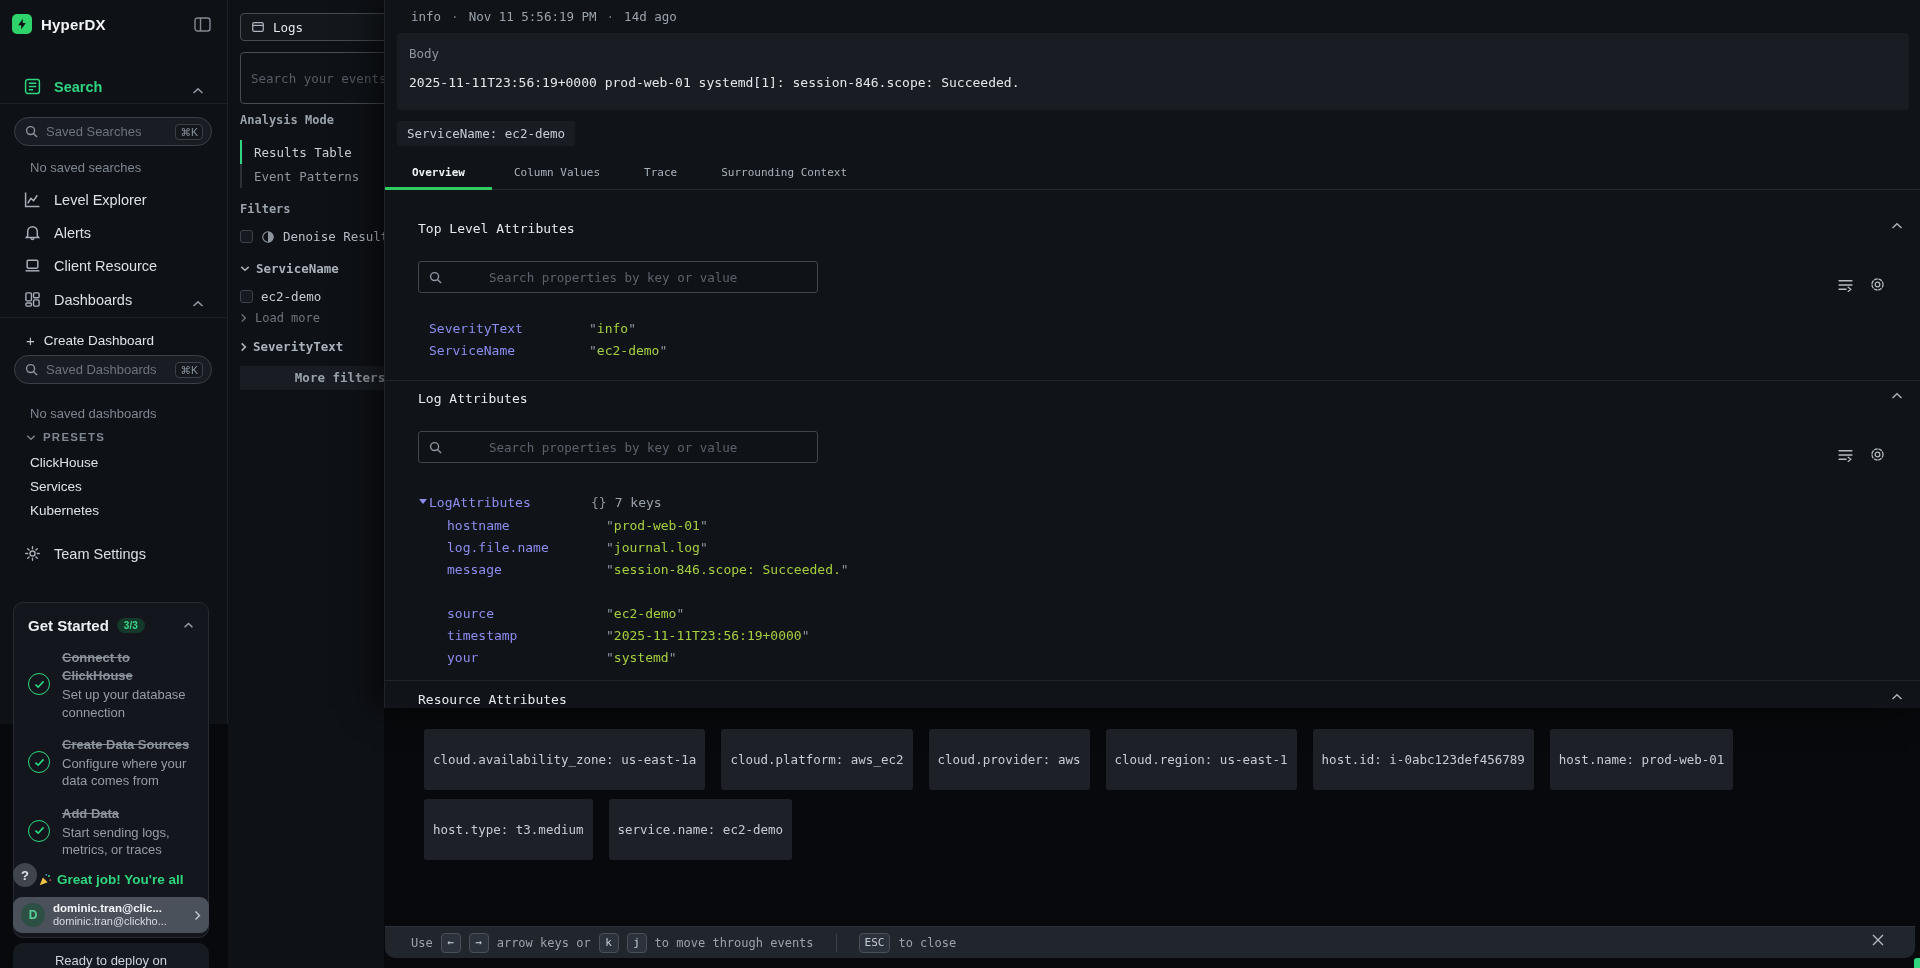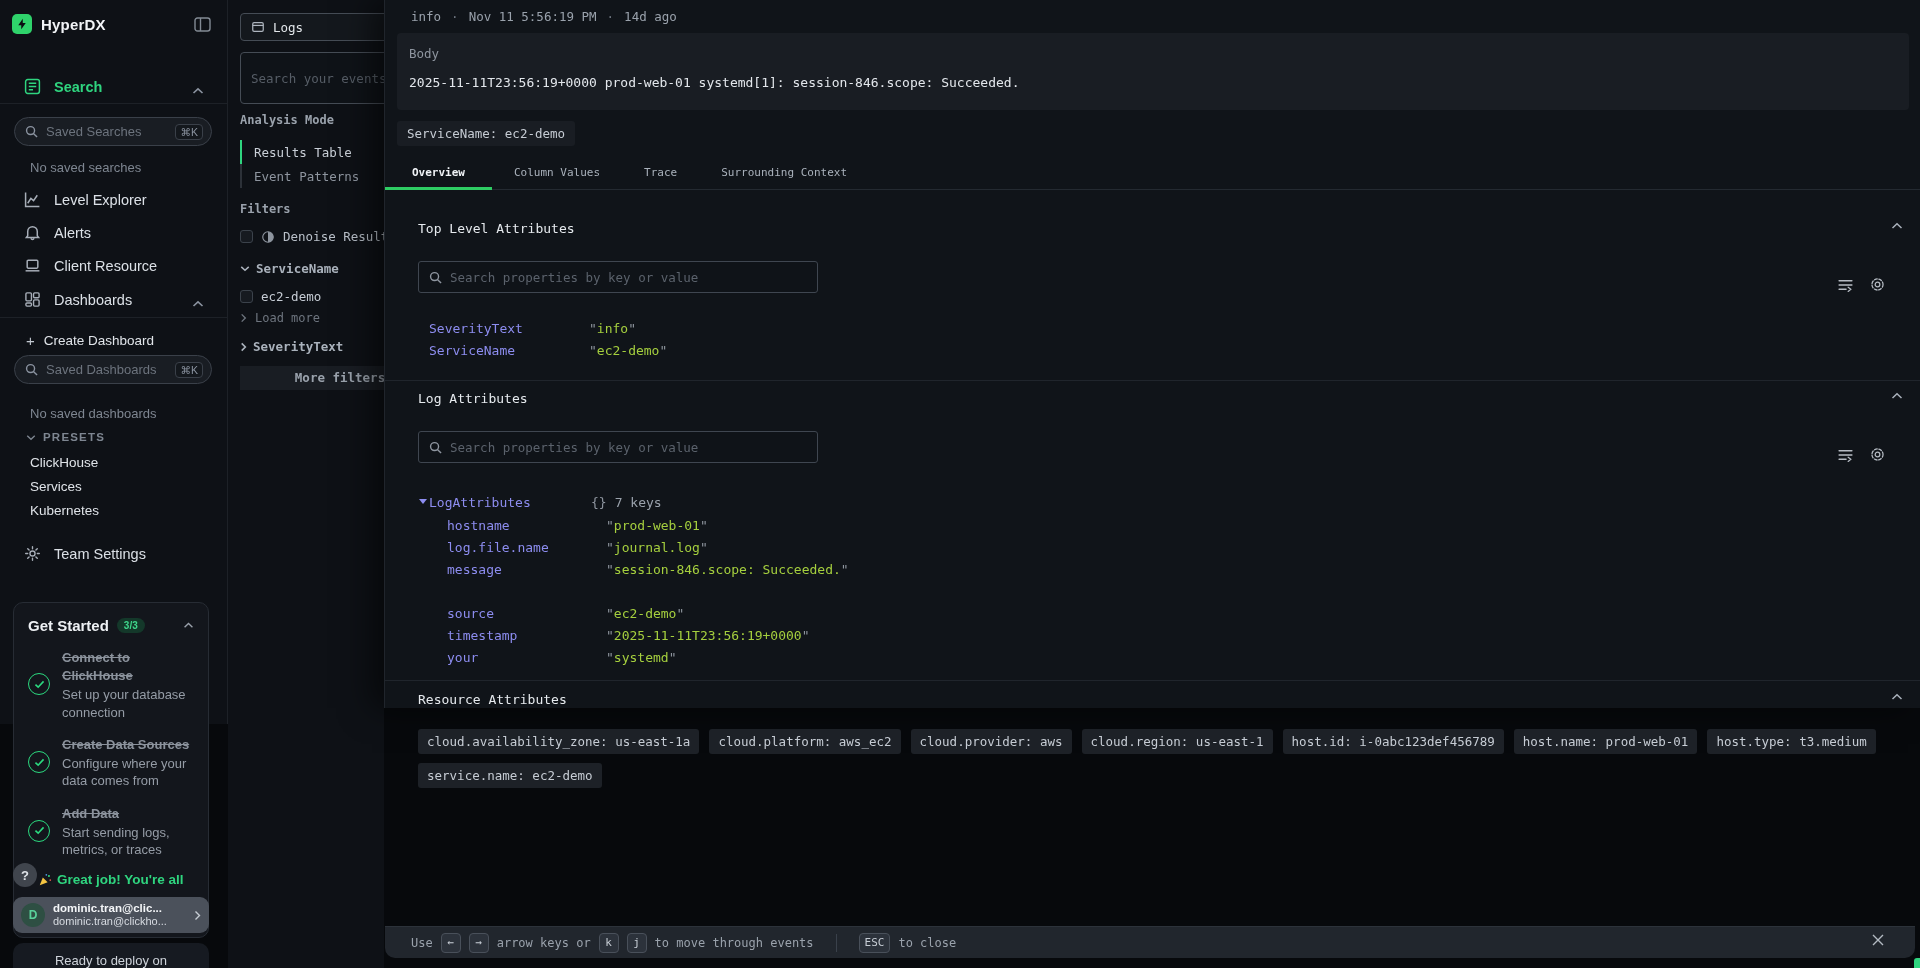--- a/index.html
+++ b/index.html
@@ -106,38 +106,38 @@
   .tab { display:flex; align-items:center; justify-content:center; font-size:11px; color:#aab2bc;
          padding:0 22px; position:relative; }
   .tab-active { color:#f0f3f6; font-weight:700; width:107px; padding:0; }
   .tab-active::after { content:""; position:absolute; left:0; bottom:-1px; width:100%; height:3px;
                        background:#2ecc63; }
   .sec-title { position:absolute; left:33px; font-size:13px; color:#e6eaee; }
   .sec-chev { position:absolute; right:17px; color:#aab2bc; }
   .prop-search { position:absolute; left:33px; width:400px; height:32px; border:1px solid #3f4650;
                  border-radius:3px; background:#0f1318; display:flex; align-items:center; gap:8px;
                  padding:0 10px; }
-  .prop-search .ph { font-size:12.5px; color:#5b626c; }
+  .prop-search .ph { font-size:12.5px; color:#5b626c;margin-left:39px; }
   .prop-search .mi { color:#8e959f; }
   .icon-pair { position:absolute; right:34px; display:flex; gap:15px; color:#b6bcc4; }
   .kv { position:absolute; left:0; width:1536px; height:18px; }
   .kv .k { position:absolute; left:44px; font-size:13px; color:#8d8df0; }
   .kv .k2 { left:62px; }
   .kv .v { position:absolute; left:204px; font-size:13px; color:#a5cf3e; }
   .kv .v2 { left:221px; }
   .kv .v::before, .kv .v::after { content:'"'; color:#8f969f; }
   .kv .meta { position:absolute; left:206px; font-size:13px; color:#8e959f; }
   .kv .meta b { font-weight:400; color:#9aa2ac; margin-left:8px; }
   .tri { position:absolute; left:34px; top:4px; width:0; height:0; border-left:4px solid transparent;
          border-right:4px solid transparent; border-top:5px solid #8d8df0; }
   .dr-div { position:absolute; left:0; width:1536px; border-top:1px solid #20252c; }
   .pills { position:absolute; top:729px; left:33px; width:1480px; display:flex; flex-wrap:wrap;
            gap:9px 10px; }
-  .pill-attr { background:#1d2127; border-radius:3px; padding:5px 9px; font-size:12.5px; color:#c6ccd4;
-               white-space:nowrap; }
+  .pill-attr { background:#1d2127; border-radius:3px; padding:23px 9px; font-size:12.5px; color:#c6ccd4;
+               white-space:nowrap;margin-left:6px; }
   .dr-footer { position:absolute; top:926px; left:0; width:1530px; height:32px; background:#21262d;
                border-top:1px solid #2c323a; border-radius:0 0 10px 10px;
                display:flex; align-items:center; gap:8px; padding:0 26px; font-size:12px; color:#9aa2ac; }
   .kbd2 { background:#2c323b; border:1px solid #49505a; border-radius:4px; min-width:20px; height:20px;
           display:flex; align-items:center; justify-content:center; font-size:11px; color:#c6ccd4;
           padding:0 5px; }
   .vdiv { width:1px; height:18px; background:#3a414b; margin:0 14px; }
   .dr-close { position:absolute; right:30px; top:6px; color:#b3bac2; font-size:15px;
               font-family:"Liberation Sans",sans-serif; }
   .corner-green { position:absolute; right:0; bottom:0; width:6px; height:10px; background:#2fd57f;

